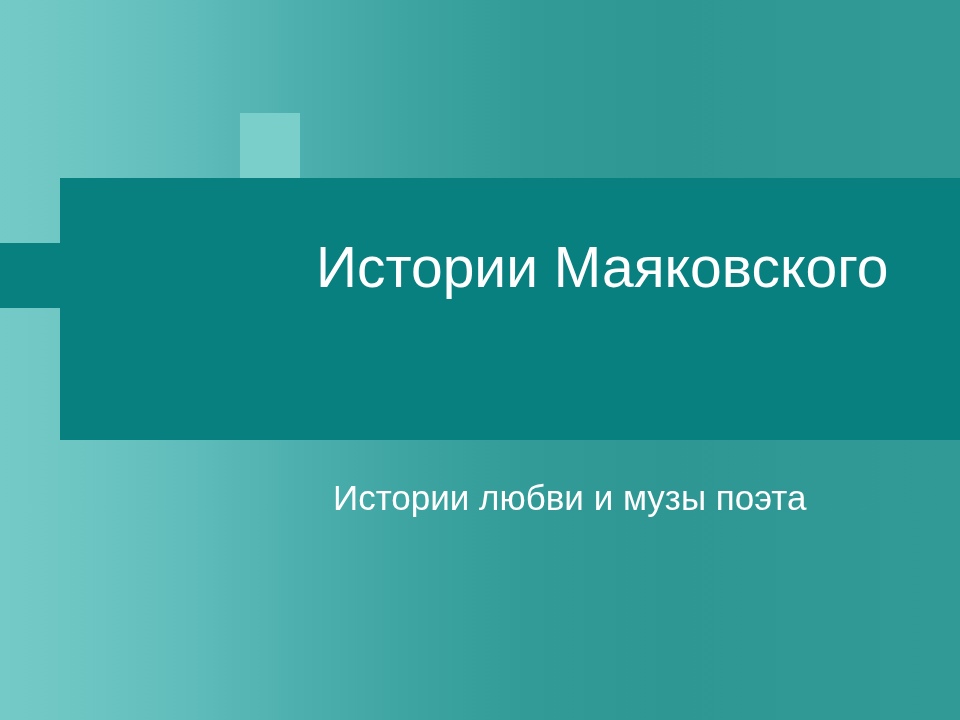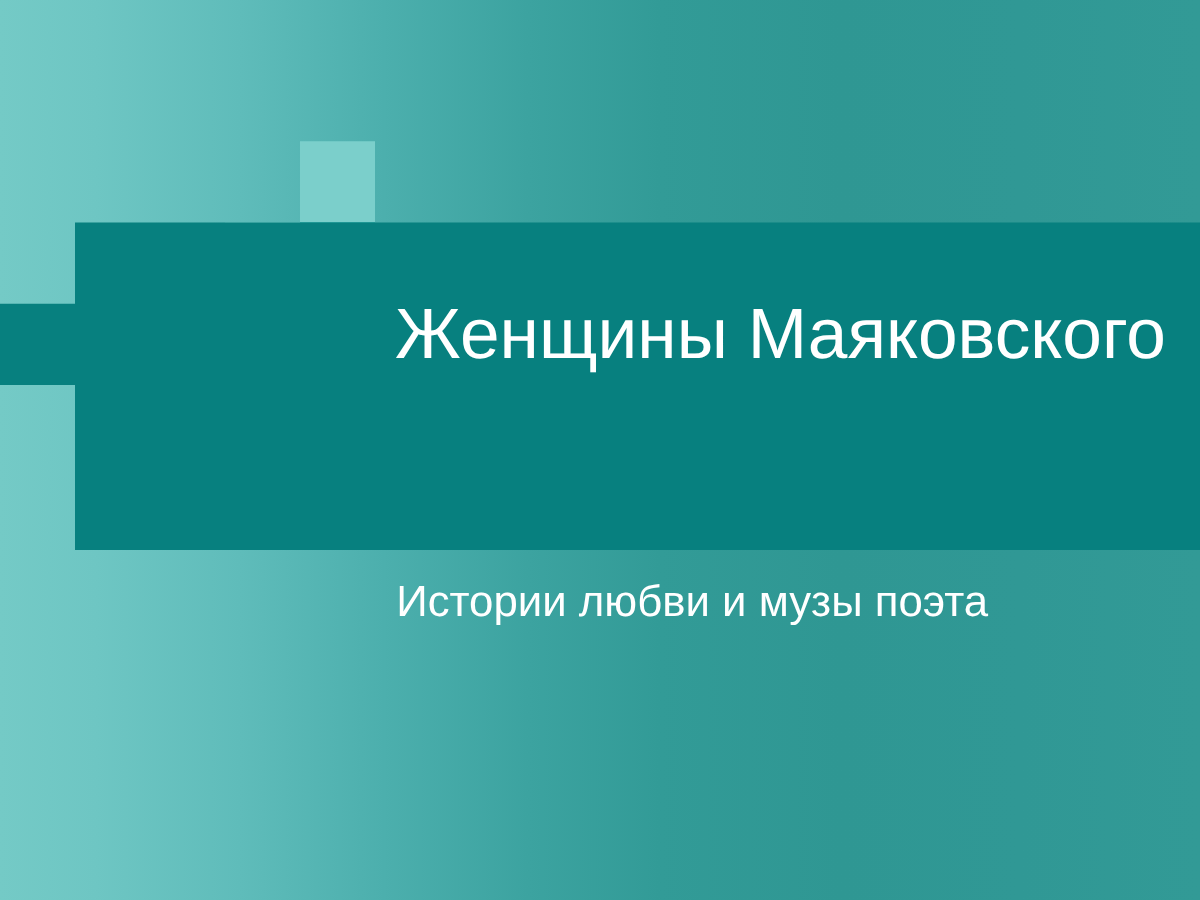--- a/index.html
+++ b/index.html
@@ -67,21 +67,21 @@
     letter-spacing: 0px;
     white-space: pre-line;
   }
   #subtitle-block {
     position: absolute;
     left: 316px;
     top: 460px;
     width: 640px;
   }
   #slide-subtitle {
-    margin: 1px;
+    margin: 17px;
     color: #ffffff;
     font-size: 35px;
     font-weight: normal;
     line-height: 1.2;
   }
 </style>
 </head>
 <body>
 
 <div id="slide">
@@ -96,20 +96,20 @@
       <div class="tile" style="left: 120px; top: 243px; width: 60px; height: 65px; background: rgb(123, 207, 203);"></div>
       <div class="tile" style="left: 180px; top: 243px; width: 60px; height: 65px; background: rgb(10, 154, 154);"></div>
       <div class="tile" style="left: 60px; top: 308px; width: 60px; height: 65px; background: rgb(123, 207, 203);"></div>
       <div class="tile" style="left: 120px; top: 308px; width: 60px; height: 65px; background: rgb(10, 154, 154);"></div>
       <div class="tile" style="left: 60px; top: 373px; width: 60px; height: 65px; background: rgb(10, 154, 154);"></div>
     </div>
 
   <div id="title-band" style="left: 60px; top: 178px; width: 900px; height: 262px; background: rgb(7, 128, 127);"></div>
 
   <div id="title-block">
-    <h1 id="slide-title" style="color: rgb(255, 255, 255);">Женщины Маяковского</h1>
+    <h1 id="slide-title" style="color: rgb(255, 255, 255);">Истории Маяковского</h1>
   </div>
 
   <div id="subtitle-block">
     <p id="slide-subtitle" style="color: rgb(255, 255, 255);">Истории любви и музы поэта</p>
   </div>
 
 </div>
 
 </body></html>

